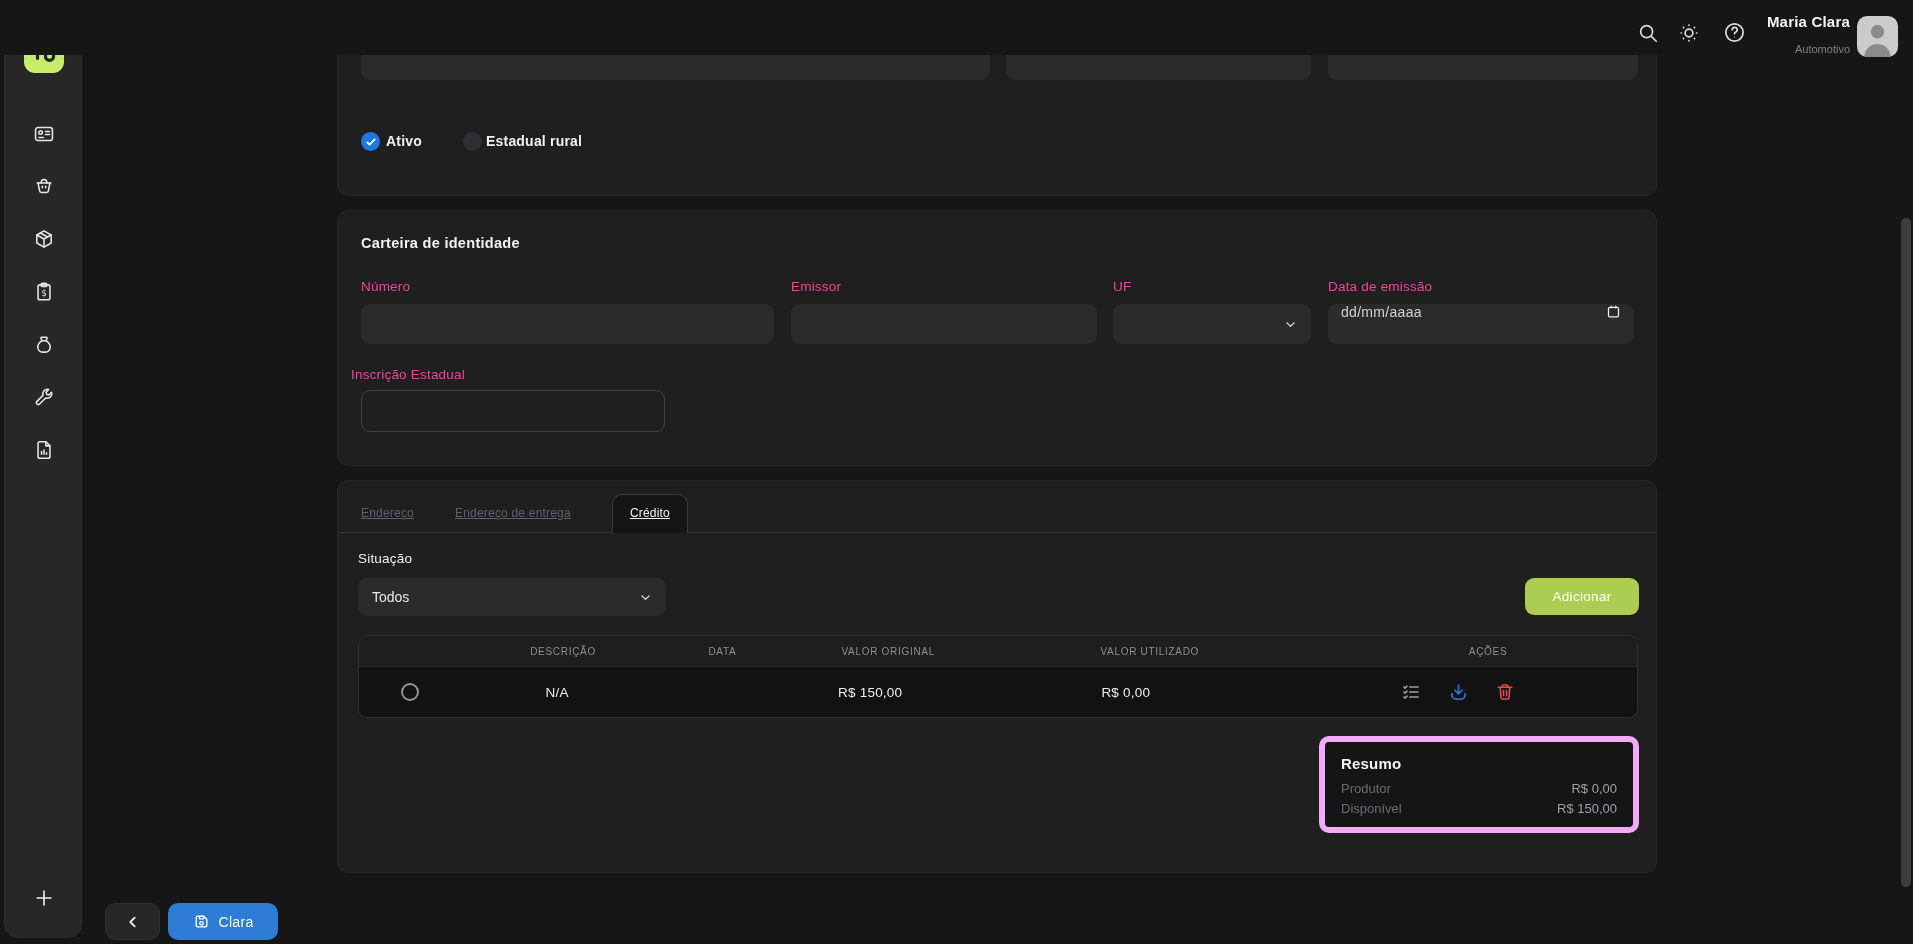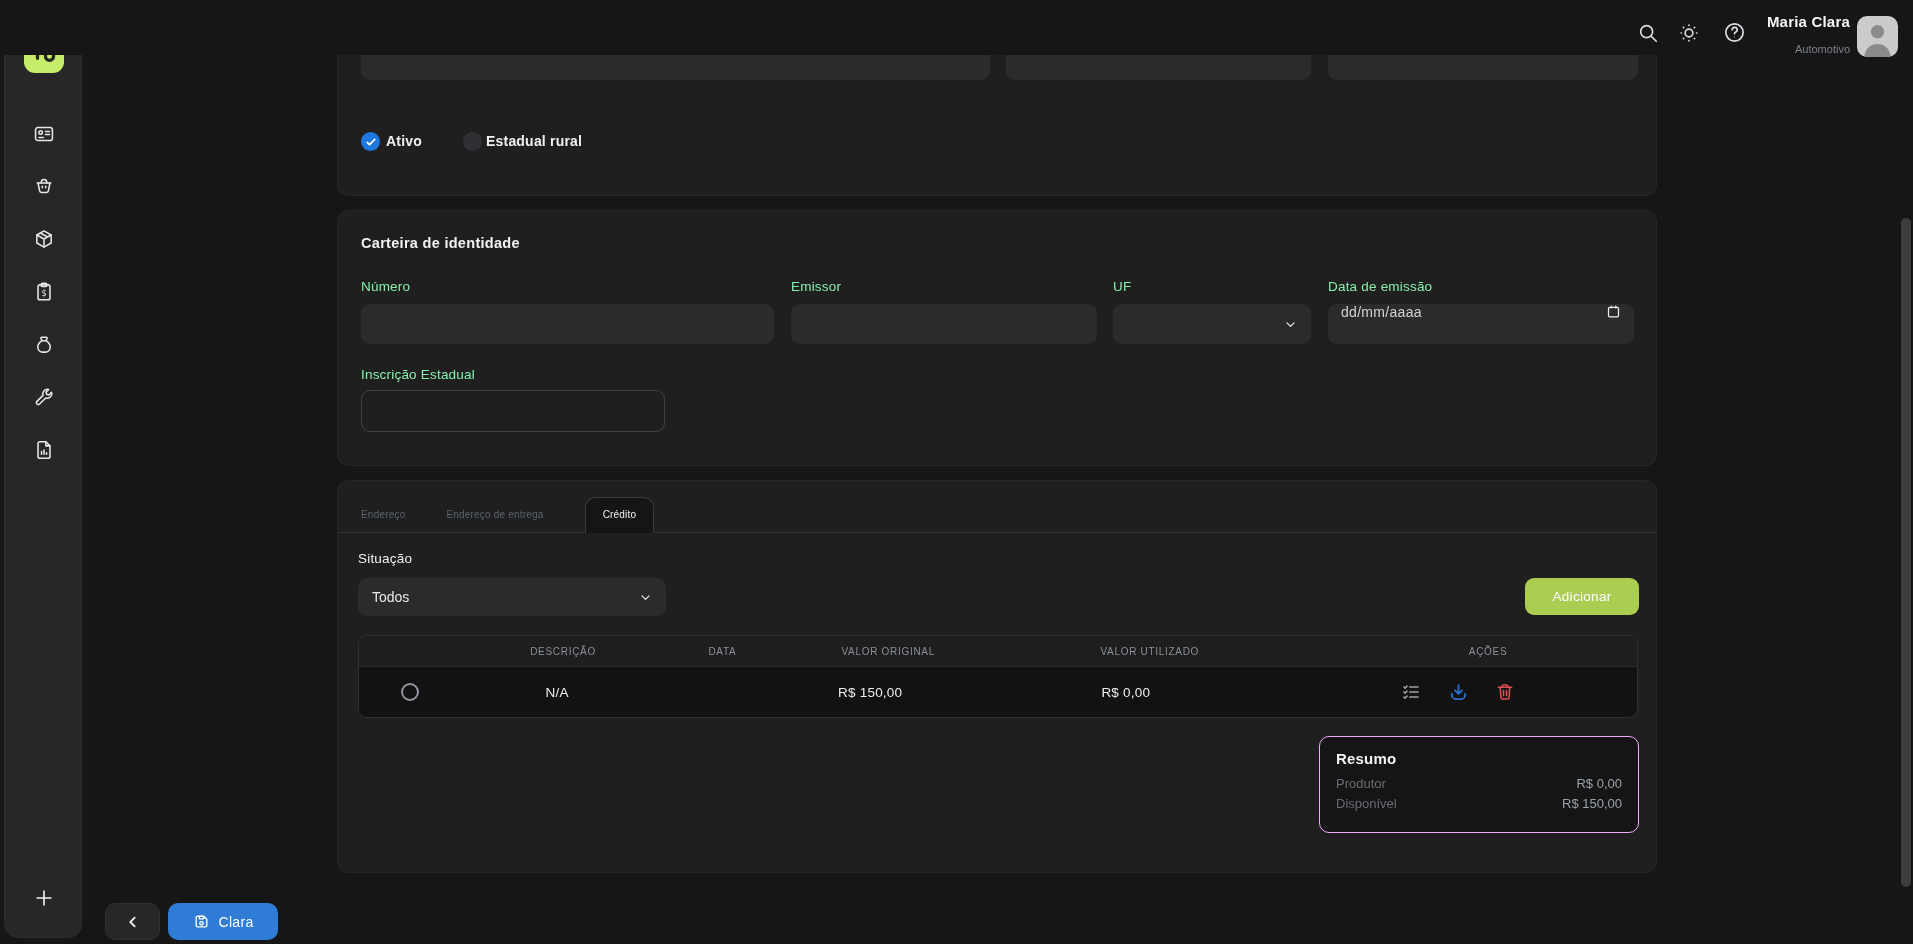--- a/index.html
+++ b/index.html
@@ -45,21 +45,21 @@
     border-radius:12px; border:1px solid rgba(255,255,255,.035); z-index:1;
   }
   #card-personal { top:-64px; height:260px; }
   #card-identity { top:210px; height:256px; }
   #card-credit  { top:480px; height:393px; }
 
   .fill-input {
     position:absolute; height:42px; background:#2b2b2b; border-radius:9px; border:none;
     color:#e8e8e8; font-size:14px; padding:0 14px; font-family:inherit; outline:none;
   }
-  .label { position:absolute; font-size:13.5px; color:#86efac; letter-spacing:.2px; }
+  .label { position:absolute; font-size:13.5px; color:#ec4899; letter-spacing:.2px; }
 
   
   .chk { position:absolute; width:19px; height:19px; border-radius:50%; cursor:pointer;
          display:flex; align-items:center; justify-content:center; }
   .chk.on  { background:#1f78e0; }
   .chk.off { background:#2e3034; }
   .chk-label { position:absolute; font-size:14px; color:#f0f0f0; font-weight:bold; letter-spacing:.2px; }
 
   
   .card-title { position:absolute; left:23px; top:24px; font-size:14.5px; font-weight:bold; color:#f2f2f2; letter-spacing:.3px; }
@@ -77,21 +77,21 @@
     position:absolute; background:transparent; border:1px solid #424242; border-radius:9px;
     color:#e8e8e8; font-size:14px; padding:0 14px; font-family:inherit; outline:none;
   }
 
   
   .tabstrip {
     position:absolute; left:0; top:11px; width:100%; height:41px;
     display:flex; align-items:flex-end; border-bottom:1px solid #343434; padding-left:23px;
   }
   .tab {
-    font-size:10px; color:#59626e; padding:12px 0; margin-right:41px; cursor:pointer; letter-spacing:.2px;
+    font-size:12px; color:#59626e; padding:12px 0; margin-right:41px; cursor:pointer; letter-spacing:.2px;text-decoration:underline;
   }
   .tab.active {
     color:#f2f2f2; background:#151515; border:1px solid #3b3b3b; border-bottom:none;
     border-radius:10px 10px 0 0; padding:11px 17px 13px; margin-right:0; margin-bottom:-1px;
   }
 
   .adicionar-btn {
     position:absolute; left:1187px; top:97px; width:114px; height:37px; background:#abce52;
     border:none; border-radius:9px; color:#ffffff; font-size:13.5px; font-family:inherit;
     cursor:pointer; letter-spacing:.3px;
@@ -112,21 +112,21 @@
   .radio {
     width:18px; height:18px; border:2px solid #8f949c; border-radius:50%;
     margin:0 auto; cursor:pointer; background:transparent;
   }
   .actions { display:flex; justify-content:center; align-items:center; gap:27px; }
   .act-icon { width:20px; height:20px; cursor:pointer; }
 
   
   .resumo {
     position:absolute; left:981px; top:255px; width:320px; height:97px;
-    background:#151515; border:1px solid #f0abfc; border-radius:10px; padding:13px 16px;
+    background:#151515; border:6px solid #f0abfc; border-radius:10px; padding:13px 16px;
   }
   .resumo-title { font-size:15px; font-weight:bold; color:#f2f2f2; margin-bottom:7px; letter-spacing:.2px; }
   .resumo-row { display:flex; justify-content:space-between; line-height:20px; }
   .resumo-row .rl { font-size:13px; color:#686d75; }
   .resumo-row .rv { font-size:13px; color:#9aa1ab; }
 
   
   .back-btn {
     position:absolute; left:105px; top:903px; width:55px; height:37px; background:#272727;
     border:1px solid #2f2f2f; border-radius:10px; display:flex; align-items:center; justify-content:center;
@@ -282,21 +282,21 @@
     </div>
 
     <div class="date-box" style="left:990px; top:93px; width:306px; height:40px">
       <span class="ph">dd/mm/aaaa</span>
       <svg width="15" height="15" viewBox="0 0 24 24" fill="none" stroke="#f0f0f0" stroke-width="2" stroke-linecap="round">
         <rect x="4" y="5.5" width="16" height="15" rx="2"></rect>
         <path d="M8.3 3.2v3M15.7 3.2v3"></path>
       </svg>
     </div>
 
-    <span class="label" style="left:23px; top:156px">Inscrição Estadual</span>
+    <span class="label" style="left:13px; top:156px">Inscrição Estadual</span>
     <input class="outline-input" style="left: 23px; top: 179px; width: 304px; height: 42px;" value="">
   </section>
 
   <section class="card" id="card-credit">
     <div class="tabstrip">
       <span class="tab">Endereço</span>
       <span class="tab">Endereço de entrega</span>
       <span class="tab active">Crédito</span>
     </div>
 

